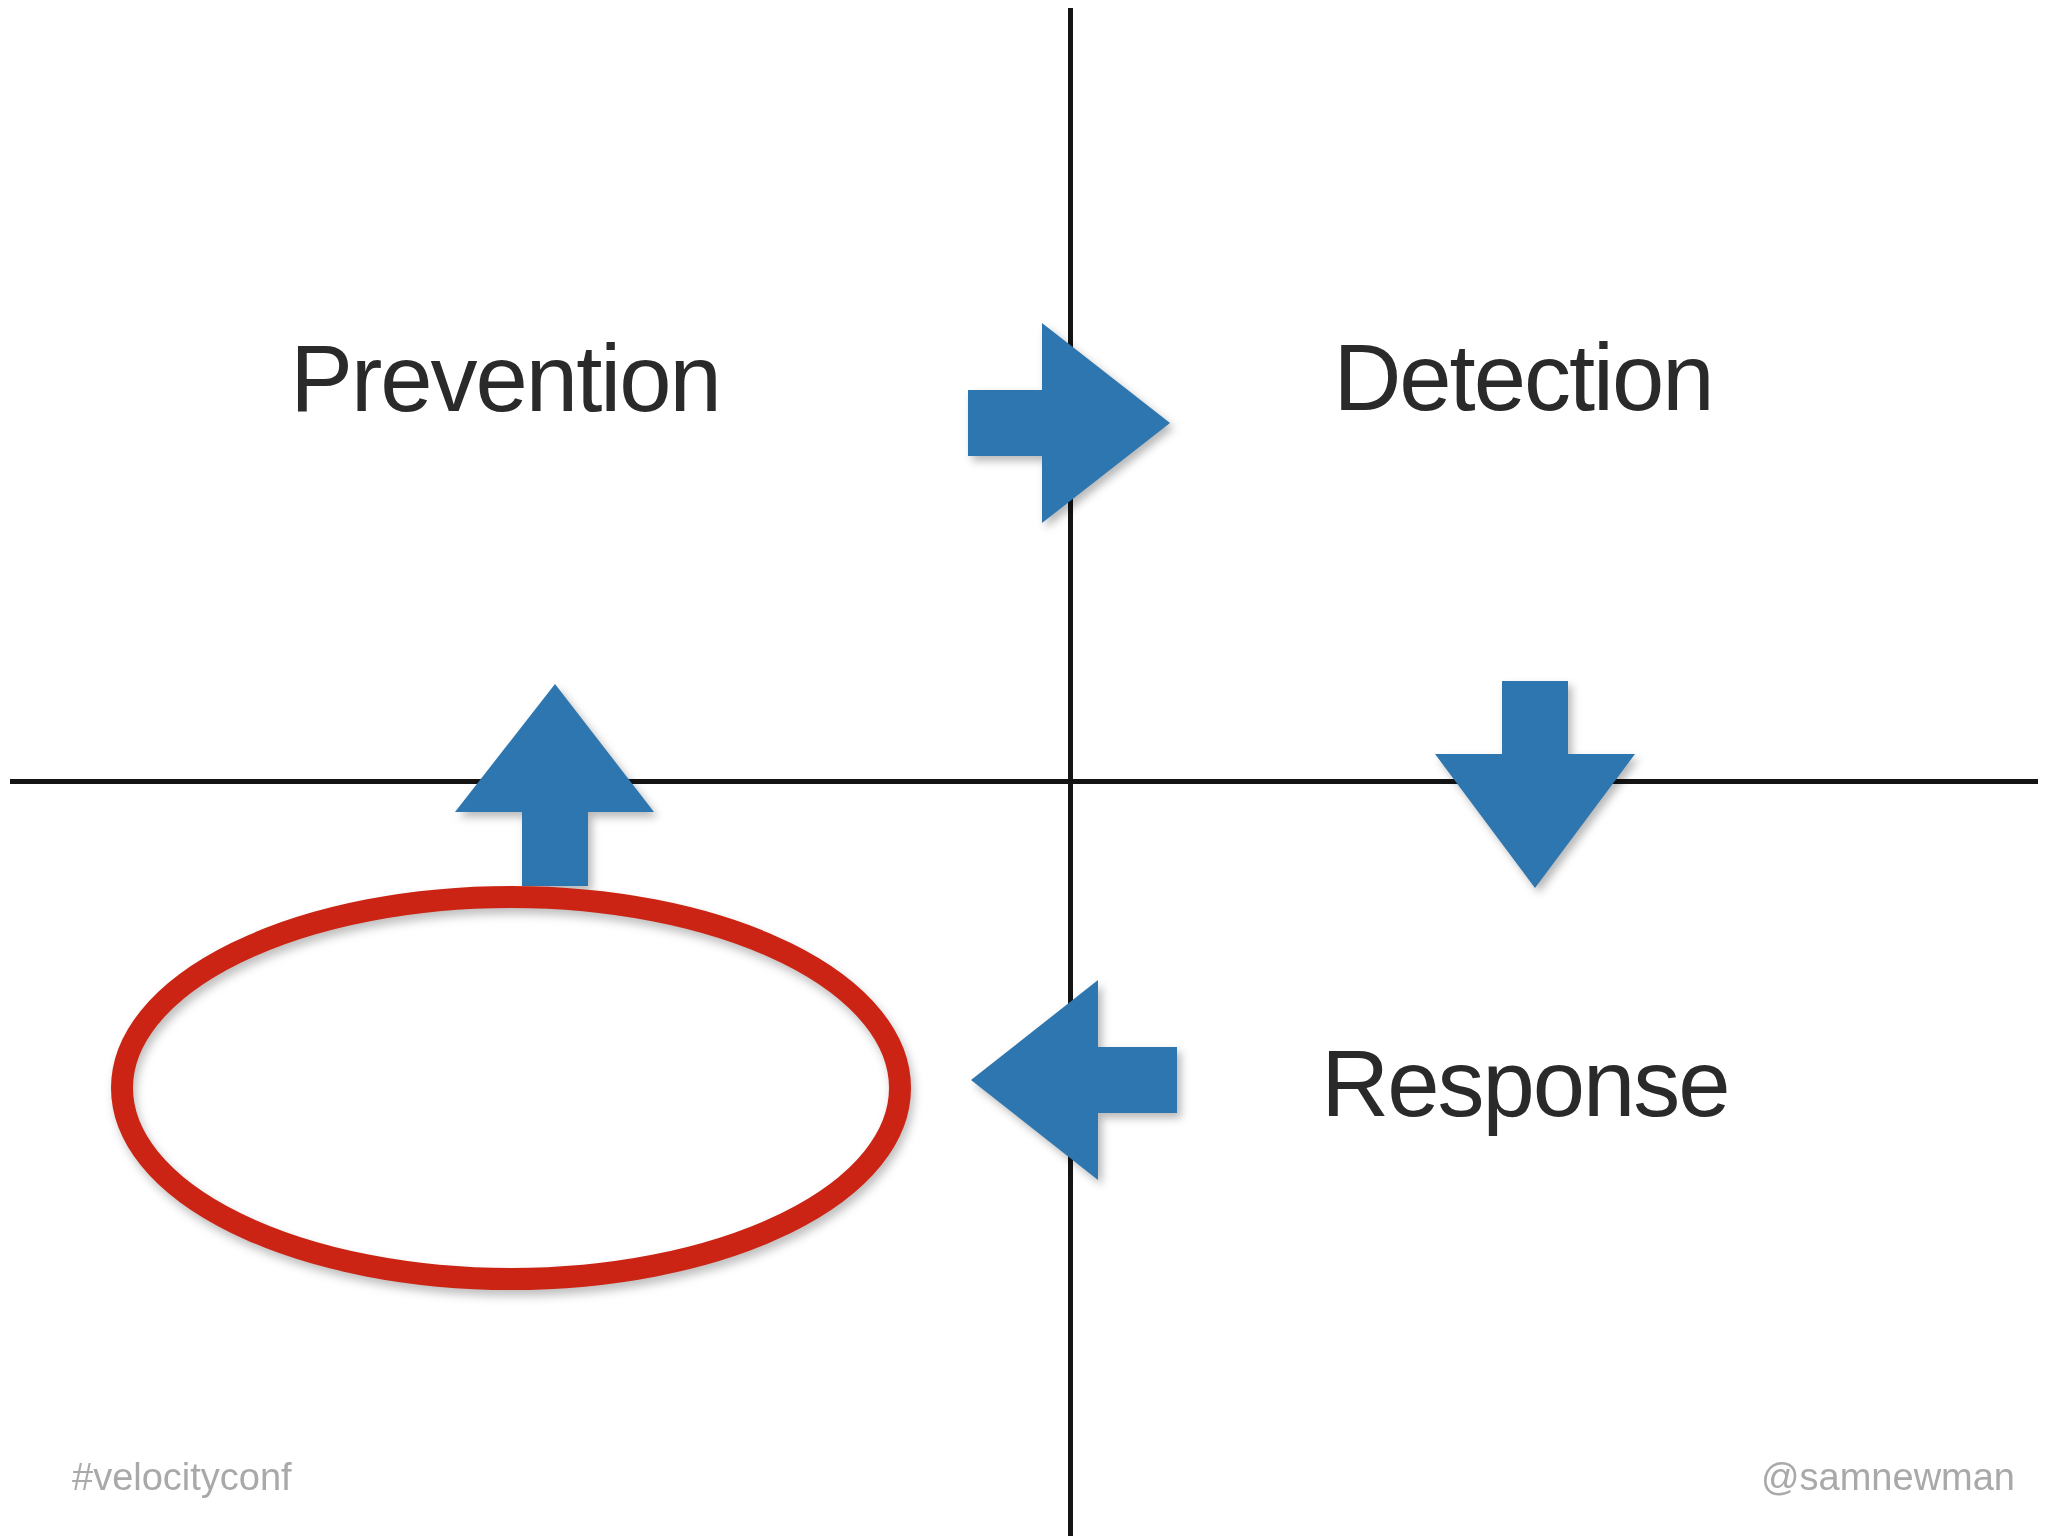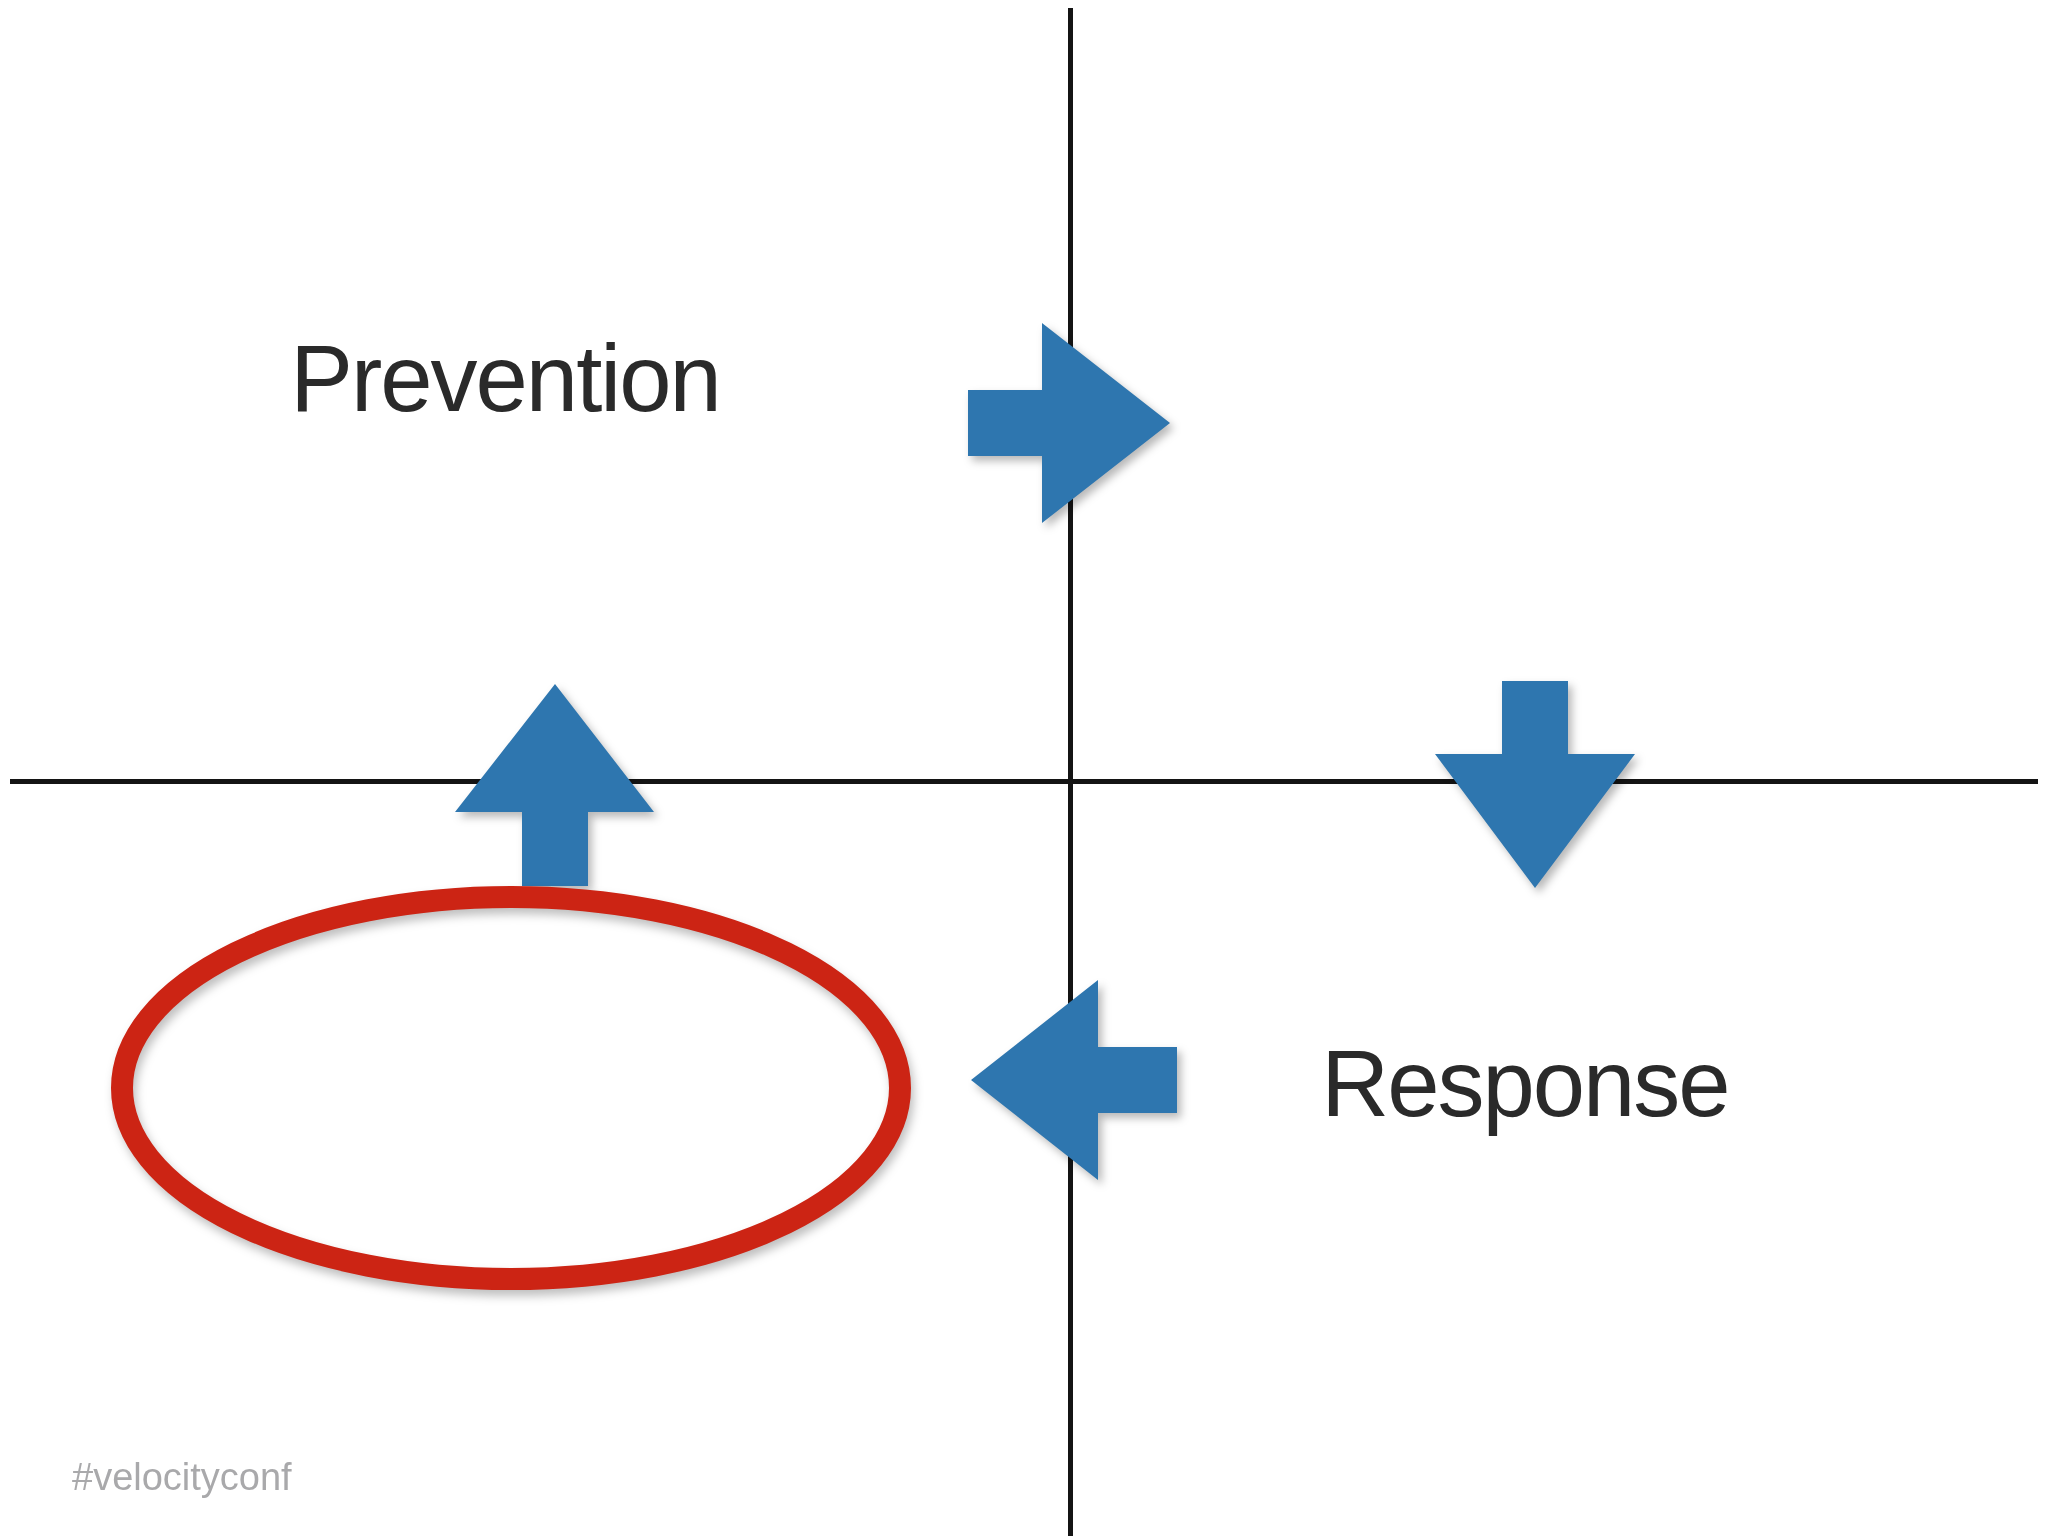--- a/index.html
+++ b/index.html
@@ -56,20 +56,21 @@
 </head>
 <body>
 
 <div class="slide">
 
   <div class="axis axis-vertical"></div>
   <div class="axis axis-horizontal"></div>
 
   <div class="quadrant-label label-prevention">Prevention</div>
 
+  <div class="quadrant-label label-detection">Detection</div>
 
 
   <div class="quadrant-label label-response">Response</div>
 
   <div class="arrow arrow-right">
     <svg width="202" height="200" viewBox="0 0 202 200" aria-hidden="true">
       <polygon points="0,67 74,67 74,0 202,100 74,200 74,133 0,133"></polygon>
     </svg>
   </div>
 
@@ -92,14 +93,15 @@
   </div>
 
   <div class="highlight-ellipse">
     <svg width="832" height="432" viewBox="0 0 832 432" aria-hidden="true">
       <ellipse cx="416" cy="216" rx="389" ry="191"></ellipse>
     </svg>
   </div>
 
   <div class="footer-text footer-left">#velocityconf</div>
 
+  <div class="footer-text footer-right">@samnewman</div>
 
 </div>
 
 </body></html>

